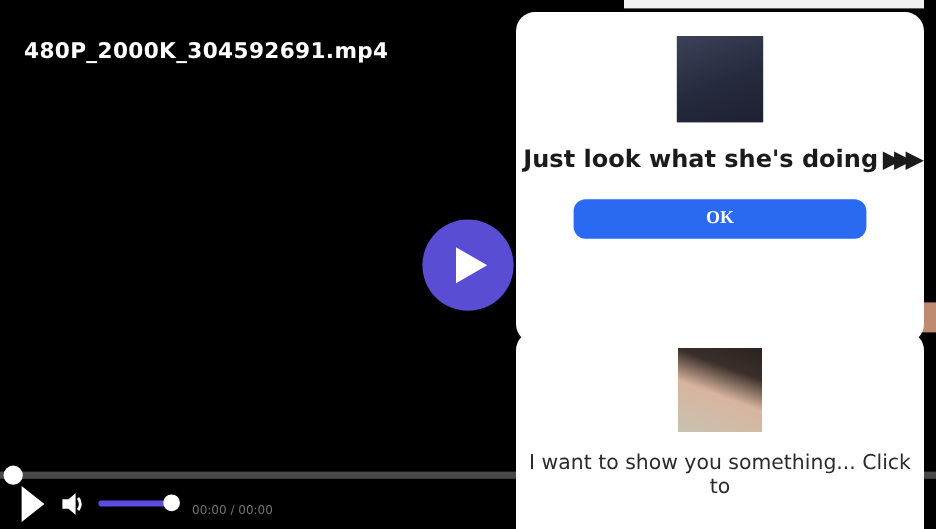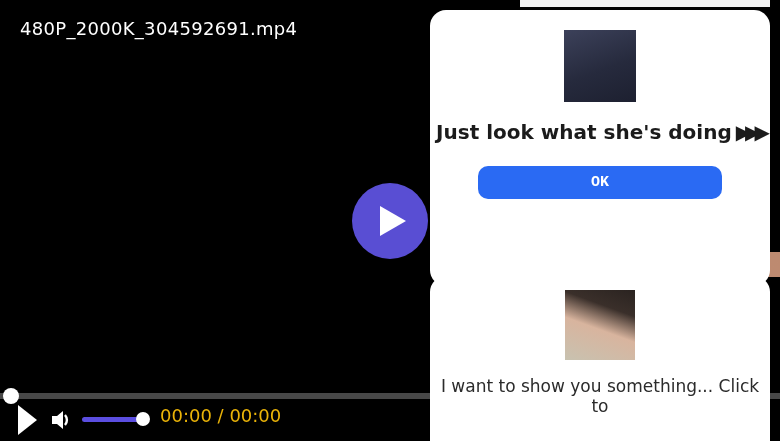--- a/index.html
+++ b/index.html
@@ -5,22 +5,22 @@
   * { margin: 0; padding: 0; box-sizing: border-box; }
   html, body { width: 780px; height: 441px; }
   body {
     position: relative;
     background: #000;
     overflow: hidden;
     font-family: "DejaVu Sans", "Liberation Sans", sans-serif;
   }
   
   .video-title {
-    position: absolute; left: 20px; top: 18px;
-    color: #fff; font-size: 18px; font-weight: normal; letter-spacing: .3px;
+    position: absolute; left: 20px; top: 32px;
+    color: #fff; font-size: 18px; font-weight: bold; letter-spacing: .3px;
     z-index: 1;
   }
   .big-play {
     position: absolute; left: 352px; top: 183px;
     width: 76px; height: 76px; border-radius: 50%;
     background: #594ed3; border: none; cursor: pointer;
     display: flex; align-items: center; justify-content: center;
     z-index: 1;
   }
   .big-play svg { margin-left: 6px; }
@@ -47,22 +47,22 @@
     position: absolute; left: 82px; top: 417px;
     width: 62px; height: 5px; border-radius: 3px;
     background: #5b4ee0; cursor: pointer; z-index: 1;
   }
   .volume-handle {
     position: absolute; left: 136px; top: 412px;
     width: 14px; height: 14px; border-radius: 50%;
     background: #fff; cursor: pointer; z-index: 1;
   }
   .time-display {
-    position: absolute; left: 160px; top: 405px;
-    color: #eab308; font-size: 18px; z-index: 1; white-space: pre;
+    position: absolute; left: 160px; top: 420px;
+    color: #737373; font-size: 10px; z-index: 1; white-space: pre;
   }
   
   .bg-ad-top {
     position: absolute; left: 520px; top: 0;
     width: 250px; height: 7px; background: #f1f1f1; z-index: 2;
   }
   .bg-ad-band {
     position: absolute; left: 520px; top: 252px;
     width: 260px; height: 25px; z-index: 2;
     background: linear-gradient(90deg, #c6c5b6 0%, #c4c3b4 33%, #c08b71 46%, #bd8a70 100%);
@@ -88,21 +88,21 @@
     font-size: 20px; font-weight: bold;
   }
   .popup-offer .popup-title .arrows { letter-spacing: -6px; margin-left: 4px; }
   .popup-sub {
     margin-top: 16px; color: #2b2b2b; font-size: 16.5px;
   }
   .ok-button {
     display: block; margin: 22px auto 0 auto;
     width: 244px; height: 33px;
     background: #2a6af3; color: #fff;
-    font-size: 15px; font-weight: bold; font-family: Liberation Mono, monospace;
+    font-size: 15px; font-weight: bold; font-family: Liberation Serif, serif;
     border: none; border-radius: 10px; cursor: pointer;
   }
   .popup-message .popup-title { margin-top: 20px; }
   .popup-body {
     margin-top: 16px; color: #2b2b2b; font-size: 17px;
   }
 </style>
 </head>
 <body>
 

